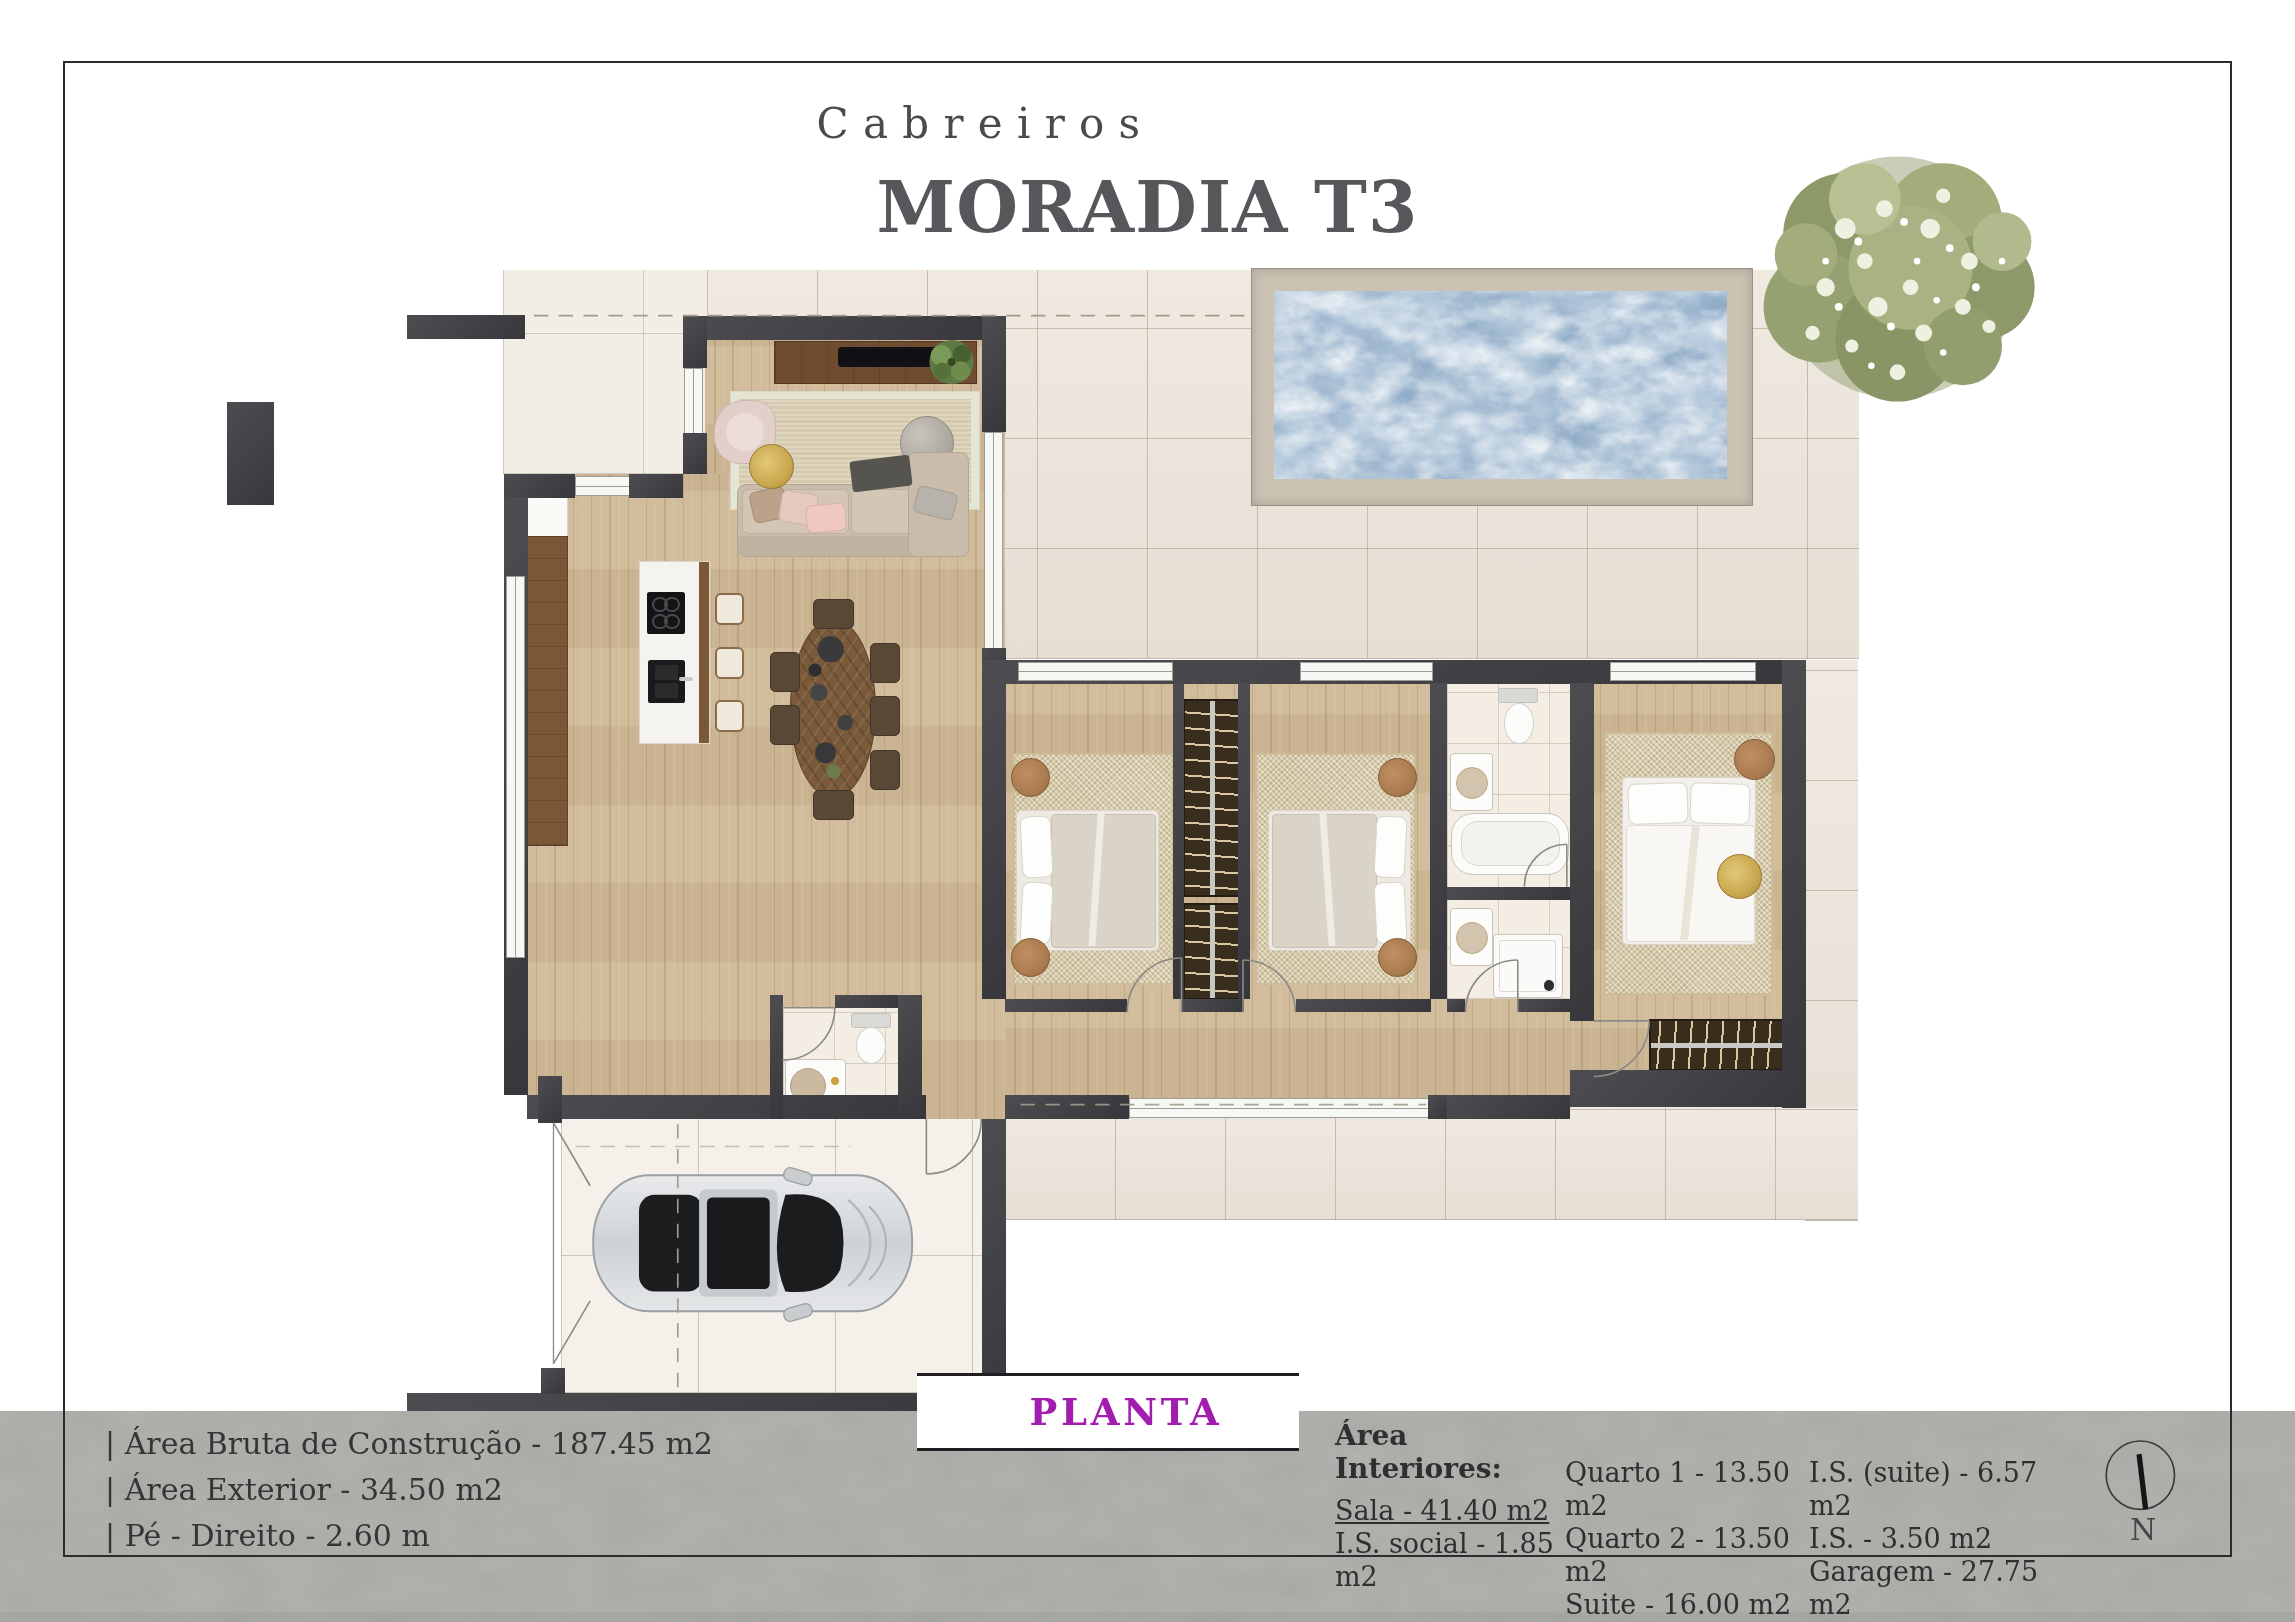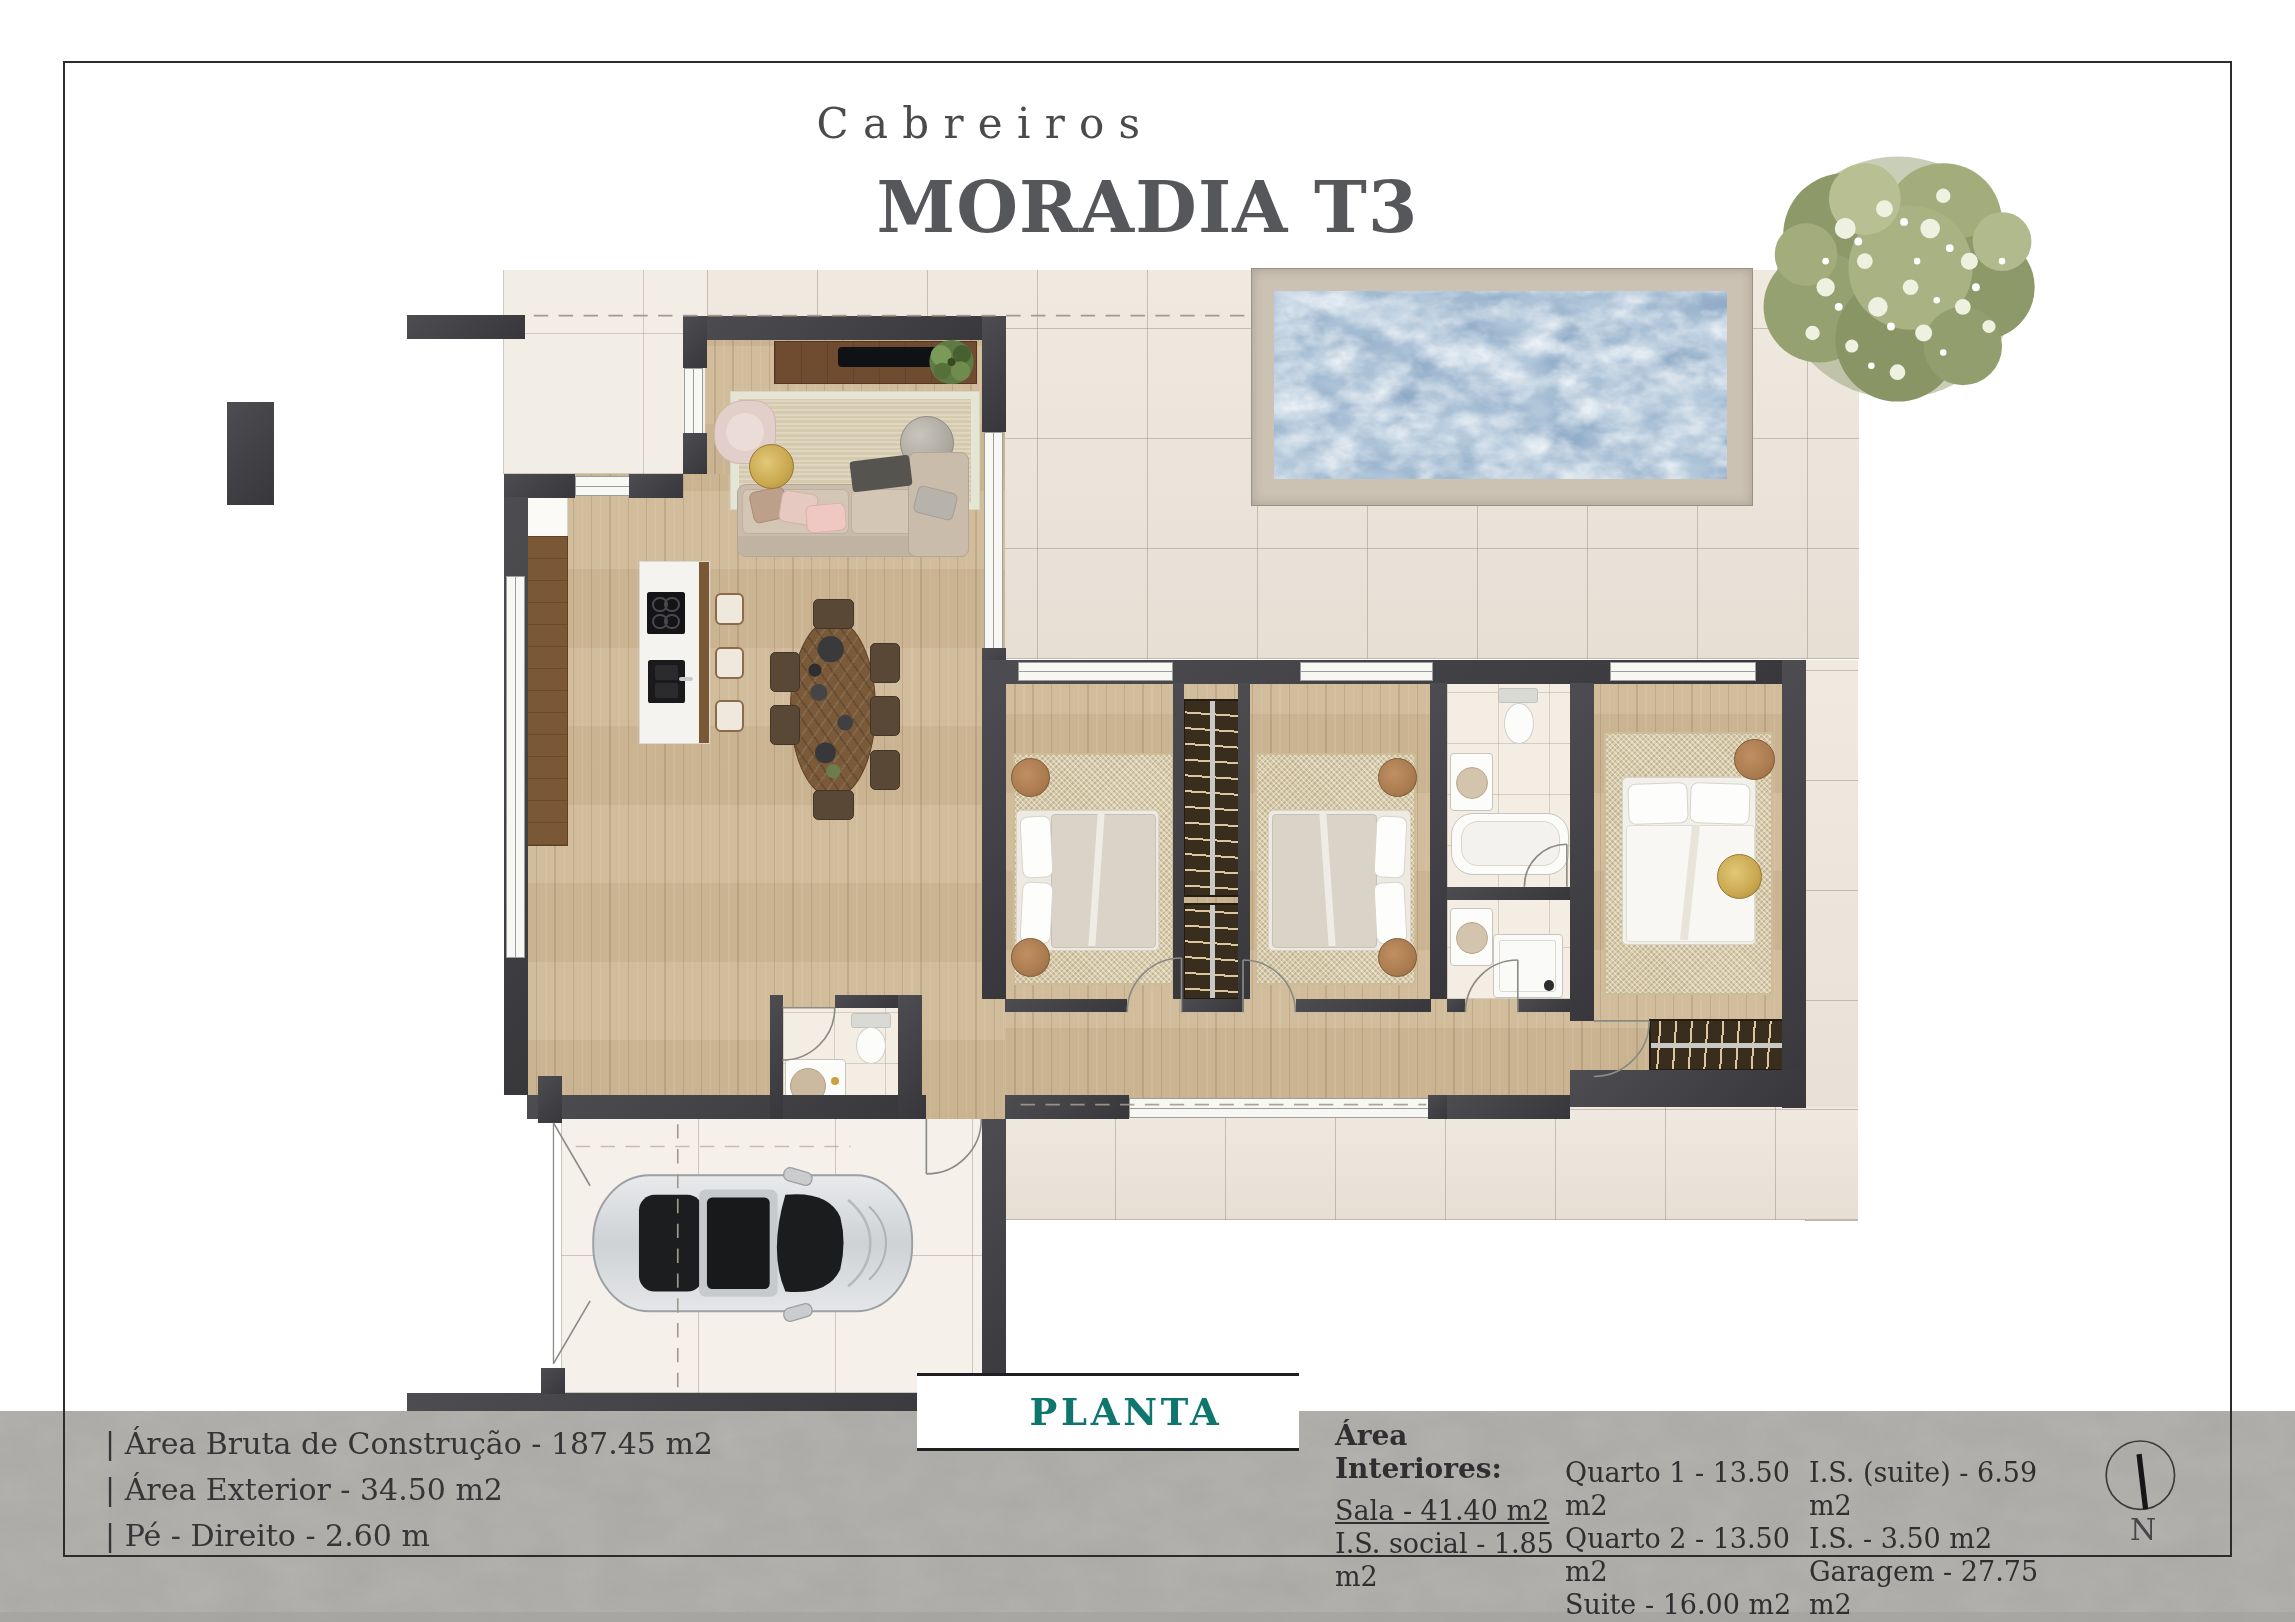--- a/index.html
+++ b/index.html
@@ -54,21 +54,21 @@
   
   .band{position:absolute;left:0;top:1411px;width:2295px;height:211px;background:#bab8b4;}
   .frame{position:absolute;left:63px;top:61px;width:2165px;height:1492px;border:2.6px solid #2c2c2e;z-index:60;}
   .t-estate{position:absolute;left:0;top:99px;width:1971px;text-align:center;
         font-size:42px;letter-spacing:.34em;color:#4b4b4d;z-index:61;}
   .t-title{position:absolute;left:0;top:165px;width:2295px;text-align:center;
         font-size:71px;font-weight:bold;letter-spacing:.015em;color:#56575b;z-index:61;}
   .planta-box{position:absolute;left:917px;top:1373px;width:382px;height:72px;background:#ffffff;
         border-top:3.3px solid #1f1f21;border-bottom:3.3px solid #1f1f21;z-index:62;
         display:flex;align-items:center;justify-content:center;}
-  .planta-box span{font-size:37px;font-weight:bold;letter-spacing:.10em;color:#0f766e;margin-left:36px;}
+  .planta-box span{font-size:37px;font-weight:bold;letter-spacing:.10em;color:#a21caf;margin-left:36px;}
   .specs{position:absolute;left:105px;top:1421px;z-index:62;font-size:30px;line-height:46px;color:#353537;}
   .areas{position:absolute;z-index:62;color:#2f2f31;}
   .areas .hd{font-size:28px;font-weight:bold;}
   .areas .ln{font-size:27px;line-height:33px;}
   .compass{position:absolute;left:2097px;top:1437px;width:92px;height:111px;z-index:63;text-align:center;}
   .compass .n{font-size:30px;color:#46464a;margin-top:-3.9px;}
   svg{display:block;}
 </style>
 </head>
 <body>
@@ -418,21 +418,21 @@
     <div class="hd">Área Interiores:</div>
     <div class="ln" style="margin-top:9.2px;text-decoration:underline;">Sala - 41.40 m2</div>
     <div class="ln">I.S. social - 1.85 m2</div>
   </div>
   <div class="areas" style="left:1565px;top:1456px;width:242px;">
     <div class="ln">Quarto 1 - 13.50 m2</div>
     <div class="ln">Quarto 2 - 13.50 m2</div>
     <div class="ln">Suite - 16.00 m2</div>
   </div>
   <div class="areas" style="left:1809px;top:1456px;width:275px;">
-    <div class="ln">I.S. (suite) - 6.59 m2</div>
+    <div class="ln">I.S. (suite) - 6.57 m2</div>
     <div class="ln">I.S. - 3.50 m2</div>
     <div class="ln">Garagem - 27.75 m2</div>
   </div>
 
   <div class="compass">
     <svg width="92" height="79" viewBox="0 0 140 120">
       <circle cx="66" cy="58" r="52" fill="none" stroke="#3a3a3c" stroke-width="2.5"></circle>
       <line x1="64" y1="26" x2="74" y2="110" stroke="#161618" stroke-width="8"></line>
     </svg>
     <div class="n">N</div>

